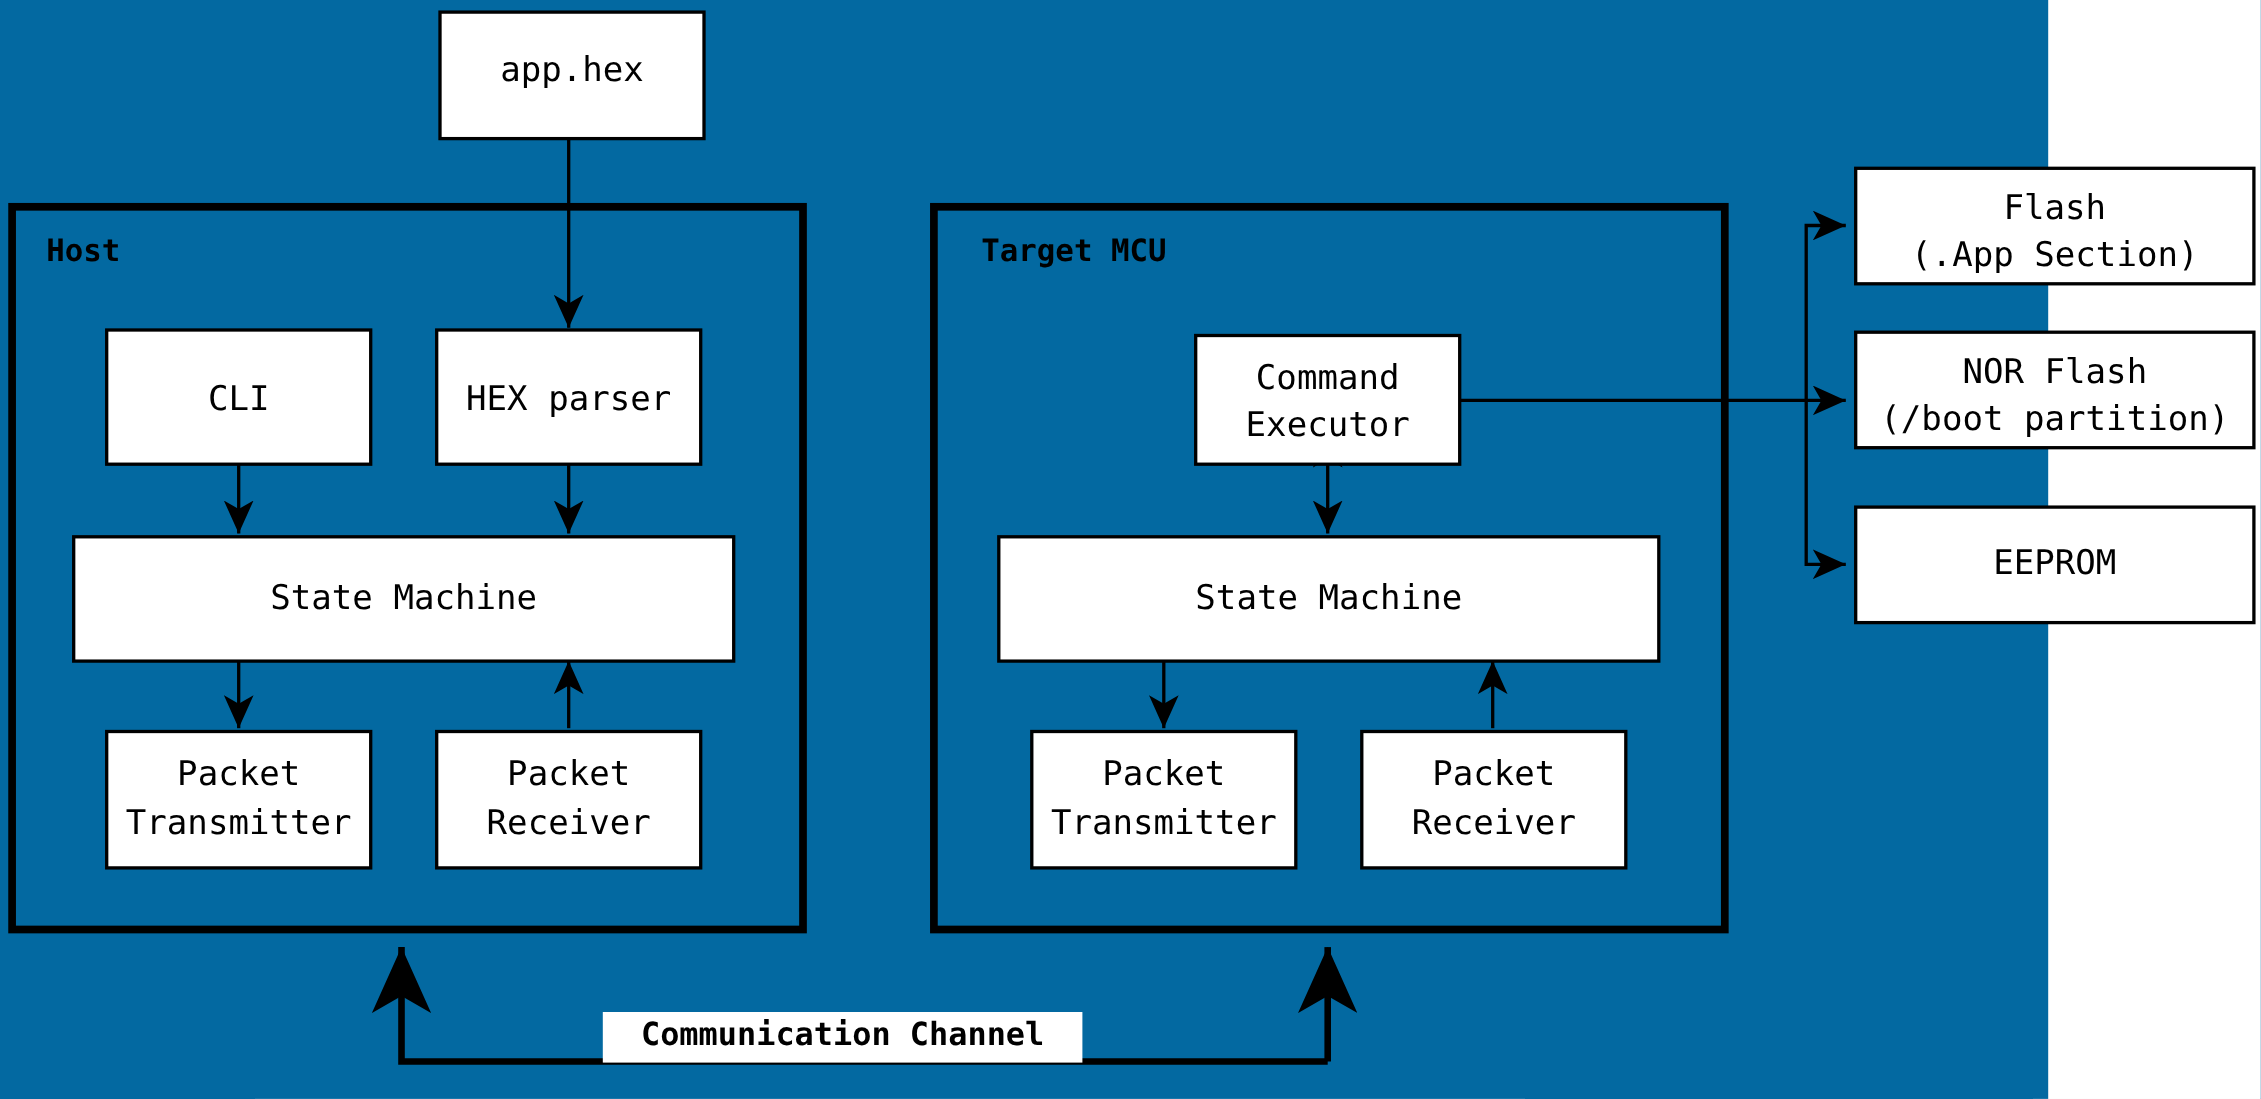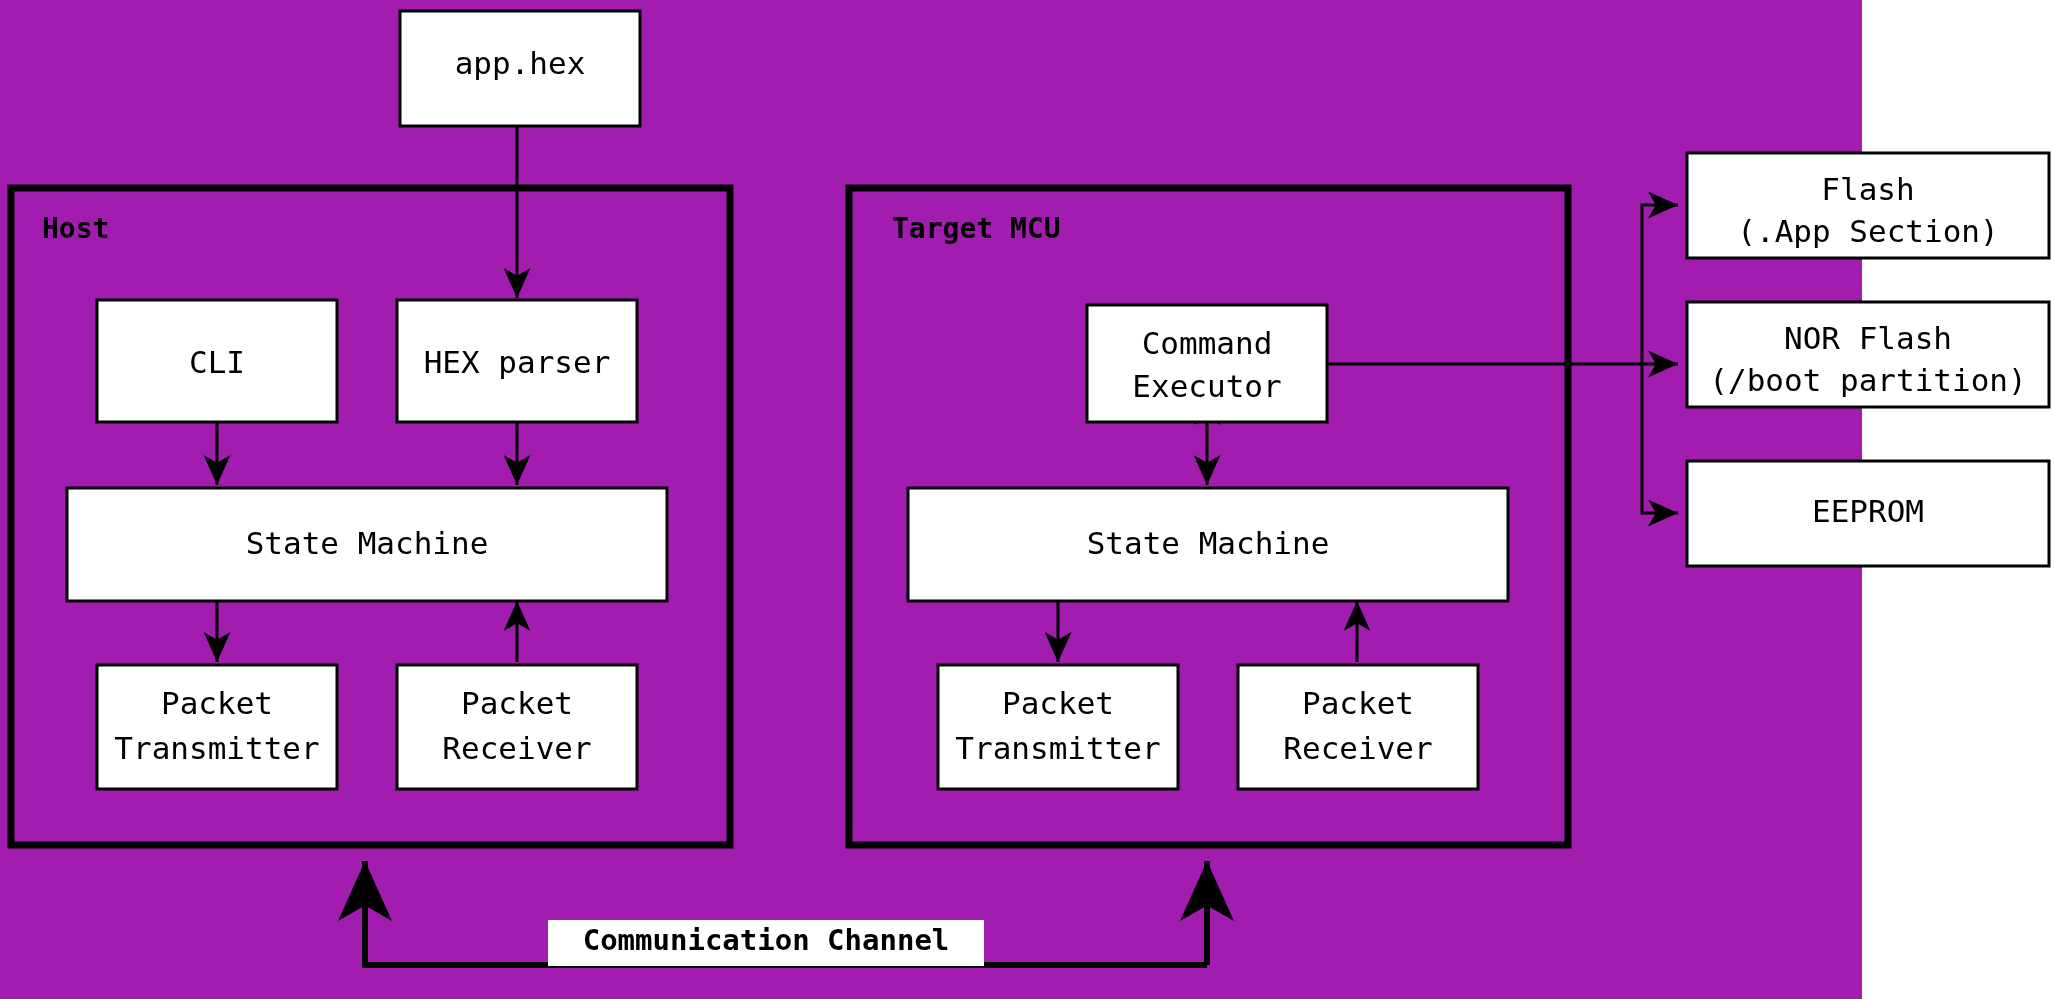--- a/index.html
+++ b/index.html
@@ -10,21 +10,21 @@
   body {
     width: 2055px;
     height: 999px;
     font-family: "DejaVu Sans Mono", monospace;
     overflow: hidden;
   }
   #diagram-root {
     position: relative;
     width: 1862px;
     height: 999px;
-    background: #a21caf;
+    background: #0369a1;
   }
   svg#diagram-svg {
     position: absolute;
     top: 0;
     left: 0;
     width: 2055px;
     height: 999px;
     display: block;
   }
   .box-rect {

